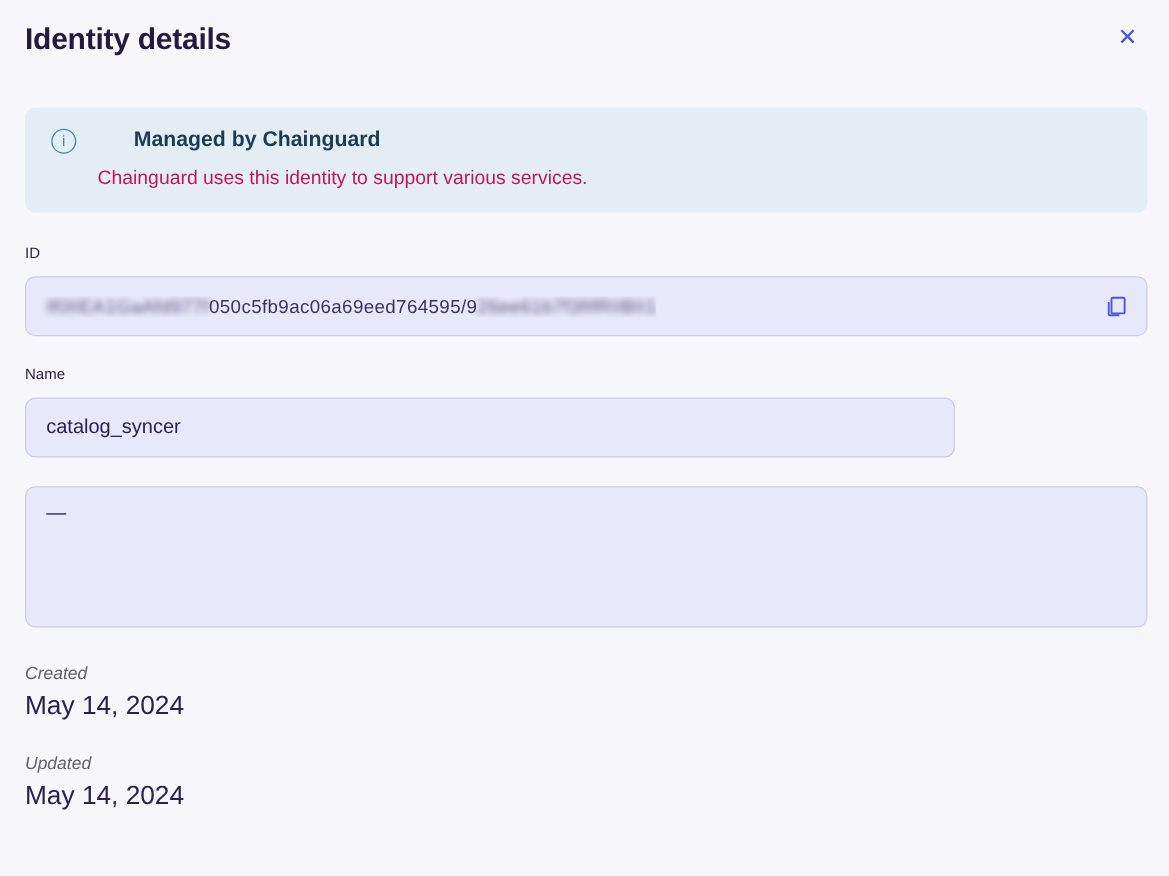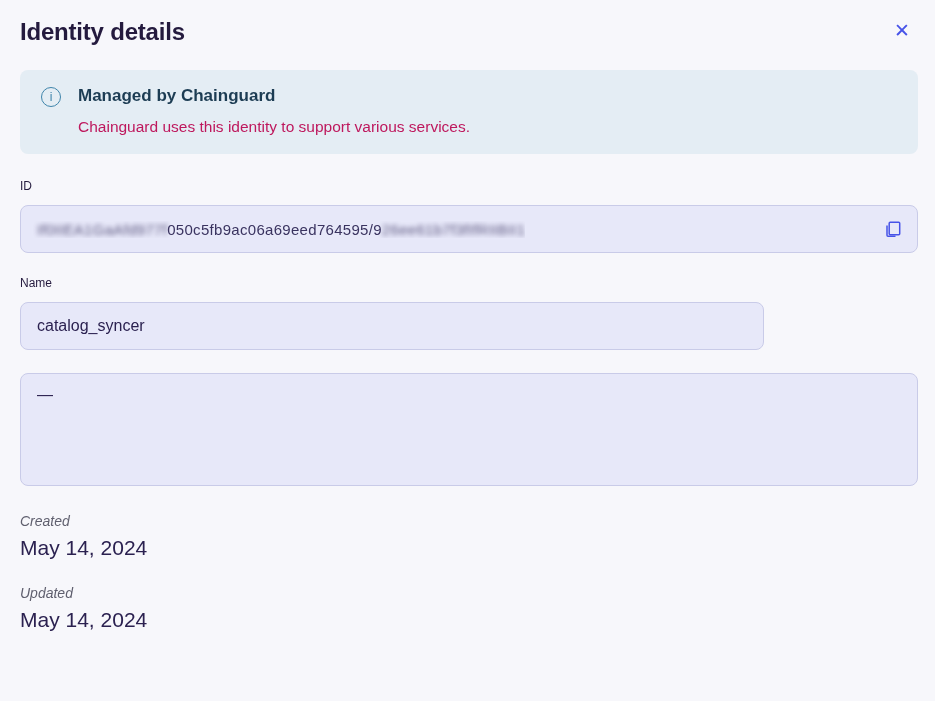--- a/index.html
+++ b/index.html
@@ -10,21 +10,21 @@
     color: #2b2150;
     overflow: hidden;
   }
   .panel { padding: 15px 17px 0 20px; }
 
   
   .header {
     display: flex;
     align-items: flex-end;
     justify-content: space-between;
-    margin-bottom: 24px;
+    margin-bottom: 40px;
   }
   .title {
     font-size: 24px;
     font-weight: 700;
     color: #241a3e;
     letter-spacing: -0.2px;
     padding-top: 2px;
   }
   .close-btn {
     background: none;
@@ -61,20 +61,21 @@
     align-items: center;
     justify-content: center;
     margin-top: 1px;
   }
   .banner-text { margin-left: 17px; }
   .banner-title {
     font-size: 17px;
     font-weight: 700;
     color: #1c3c53;
     margin-bottom: 12px;
+    margin-left: 29px;
   }
   .banner-body {
     font-size: 15.5px;
     color: #be185d;
   }
 
   
   .field { margin-bottom: 23px; }
   .field-label {
     display: block;

